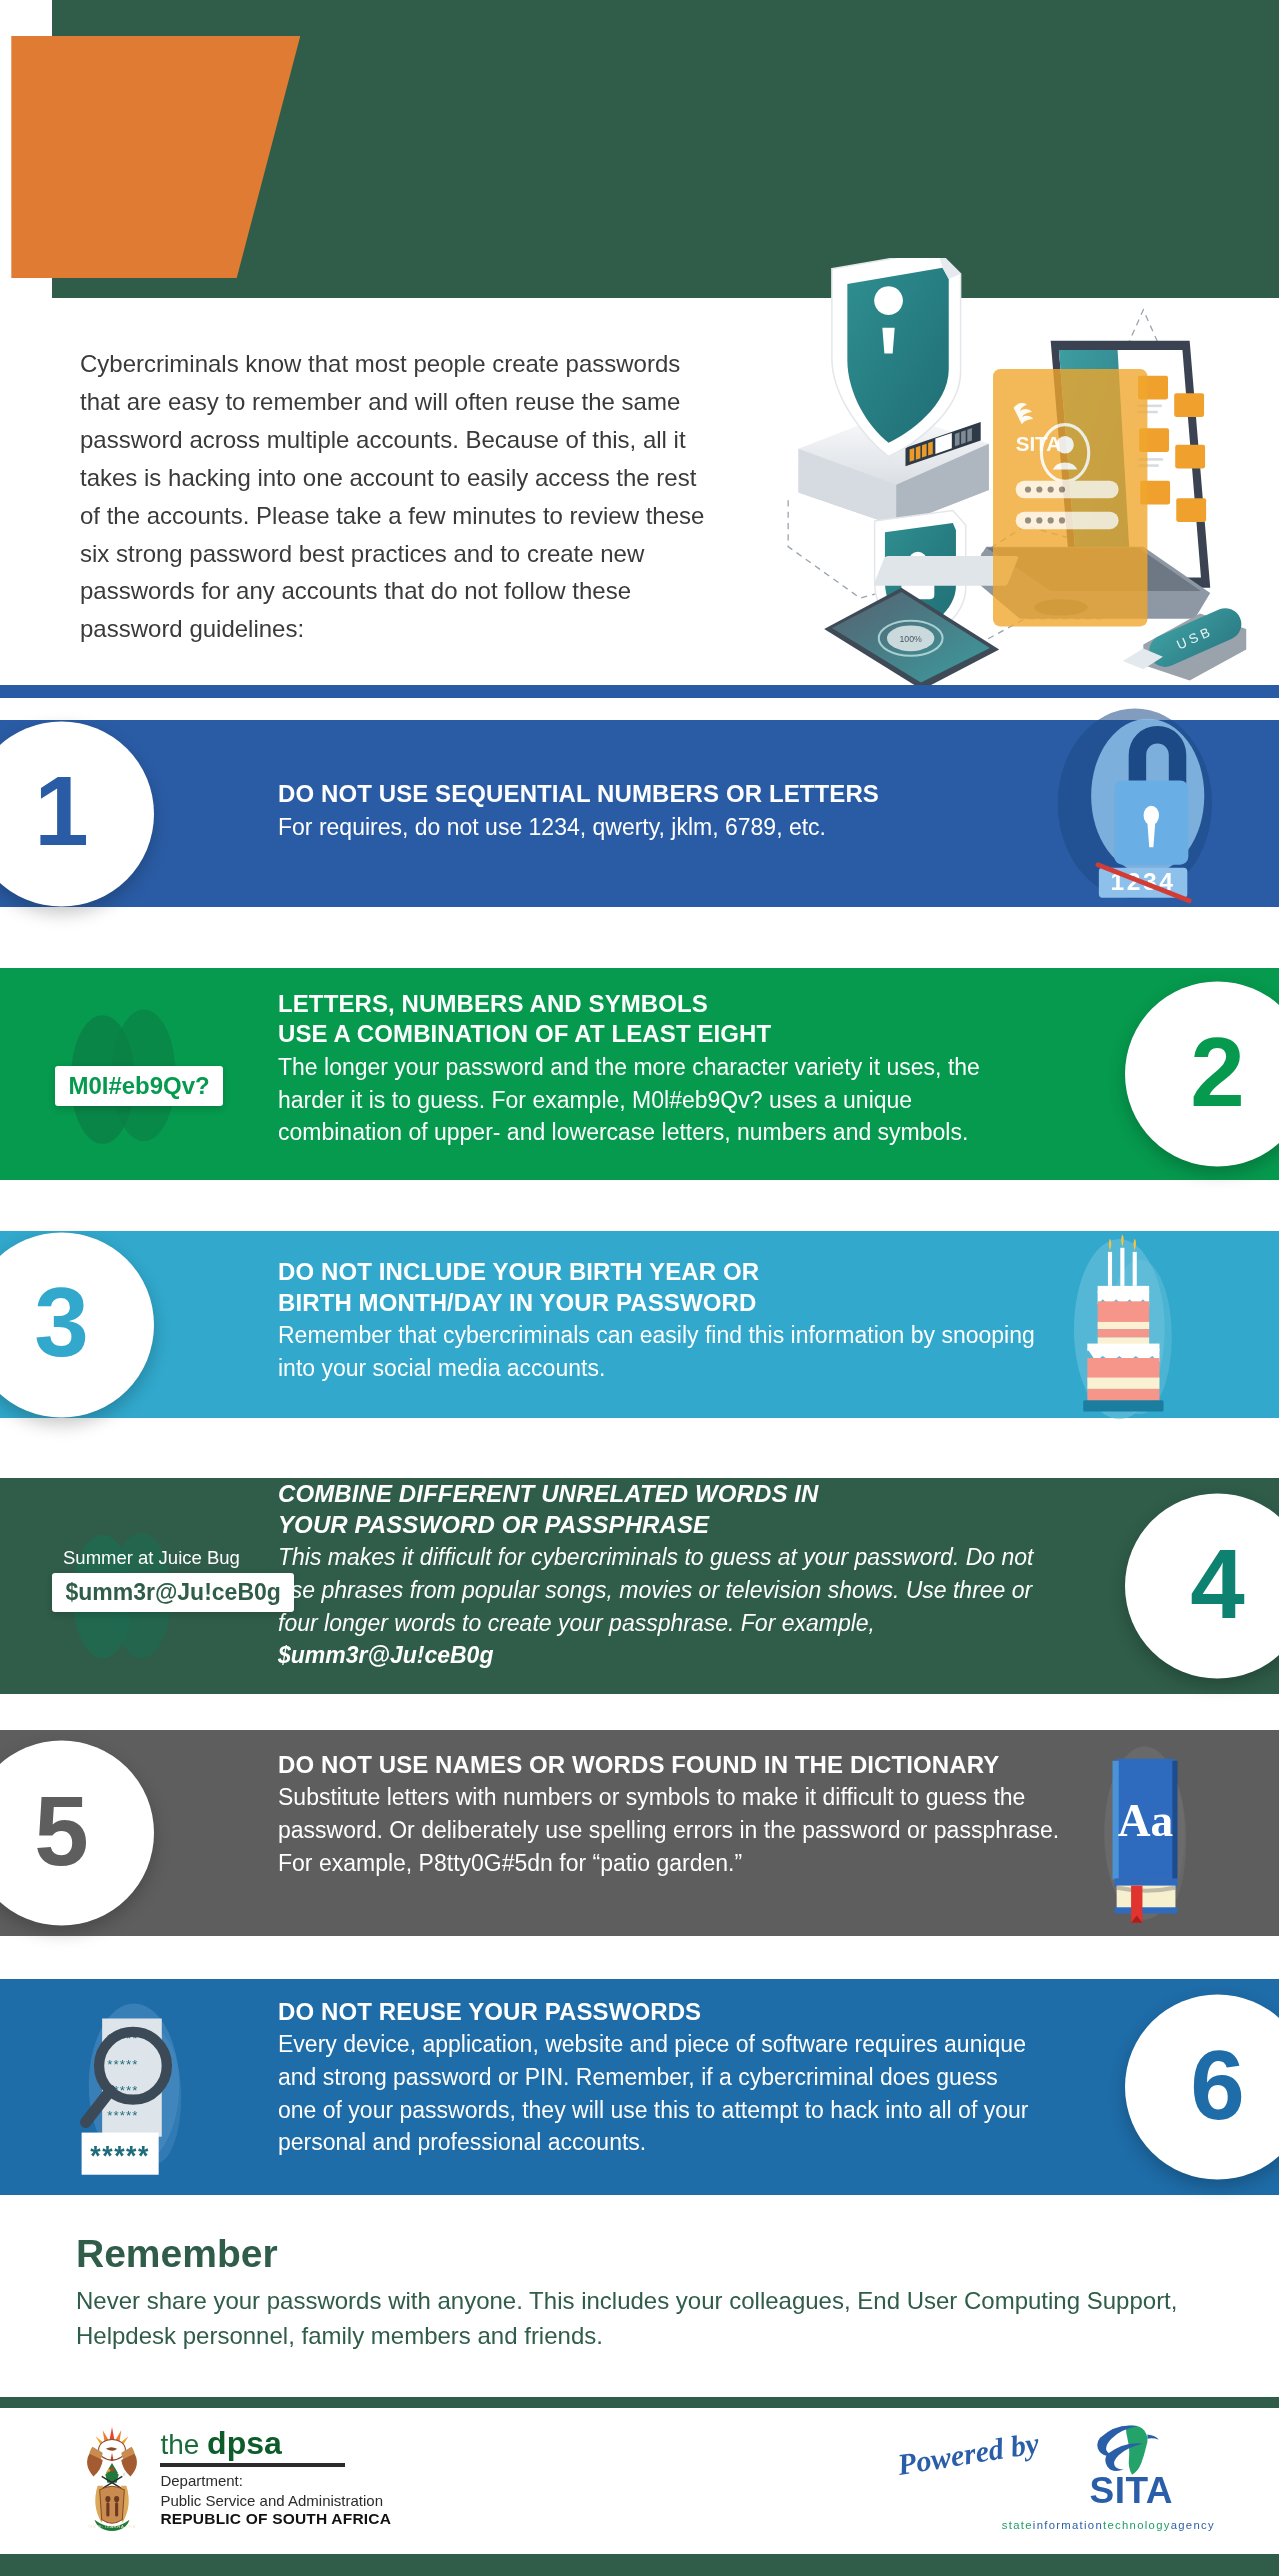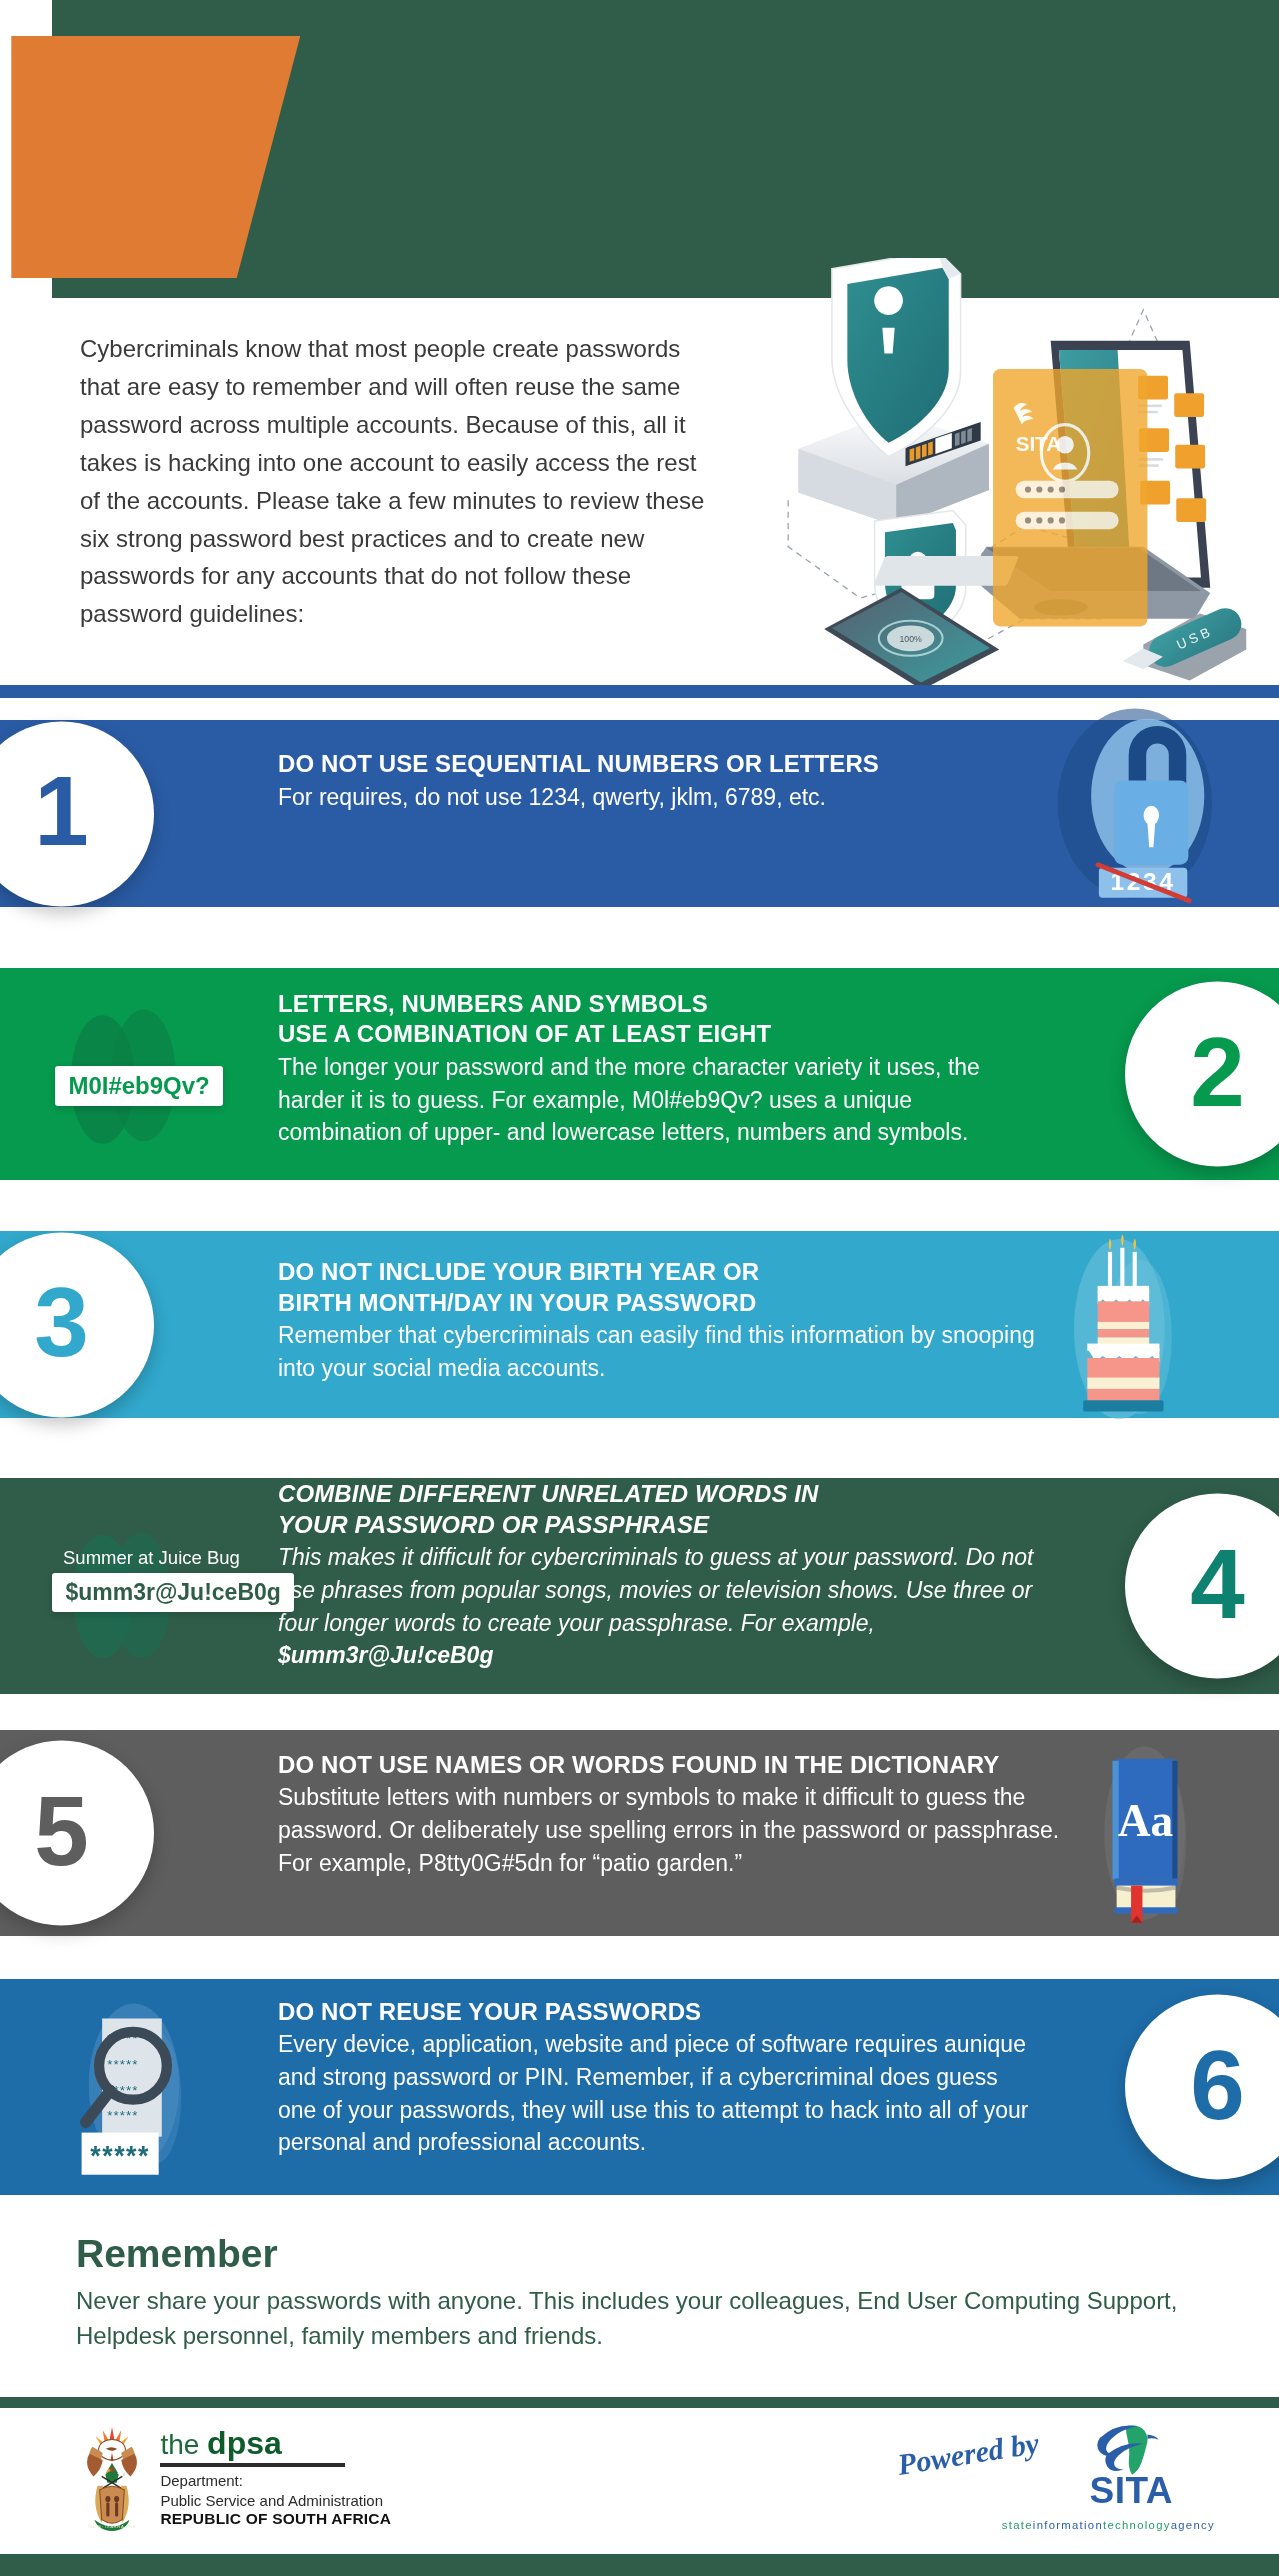--- a/index.html
+++ b/index.html
@@ -39,21 +39,21 @@
     font-size: 61px;
     font-weight: bold;
     line-height: 1.28;
     text-align: center;
     letter-spacing: -0.5px;
   }
 
   
   .intro-wrap {
     position: absolute;
-    left: 0; top: 299px;
+    left: 0; top: 314px;
     width: 1135px; height: 392px;
     background: #ffffff;
   }
   .intro-text {
     position: absolute;
     left: 80px; top: 31px;
     width: 634px;
     color: #3A3A3A;
     font-size: 24px;
     line-height: 1.58;
@@ -141,21 +141,21 @@
     z-index: 7;
     color: #ffffff;
     font-size: 18.5px;
     white-space: nowrap;
   }
 
   
   #step1 { top: 720px; height: 187px; }
   #step1 .step-band { background: #2A5CA5; }
   #step1 .step-circle span { color: #2A5CA5; }
-  #step1 .step-body { left: 278px; top: 29px; width: 793px; }
+  #step1 .step-body { left: 278px; top: 59px; width: 793px; }
 
   #step2 { top: 968px; height: 212px; }
   #step2 .step-band { background: #069A4E; }
   #step2 .step-circle span { color: #069A4E; }
   #step2 .step-body { left: 278px; top: 20.6px; width: 762px; }
 
   #step3 { top: 1231px; height: 187px; }
   #step3 .step-band { background: #31A8CC; }
   #step3 .step-circle span { color: #31A8CC; }
   #step3 .step-body { left: 278px; top: 26px; width: 773px; }

